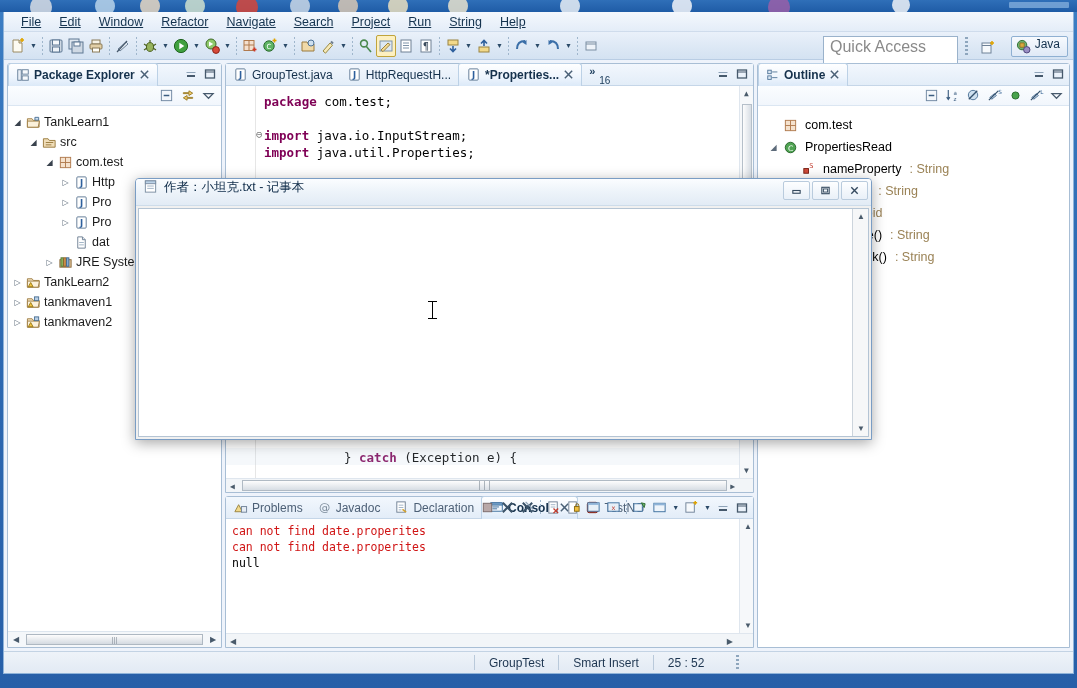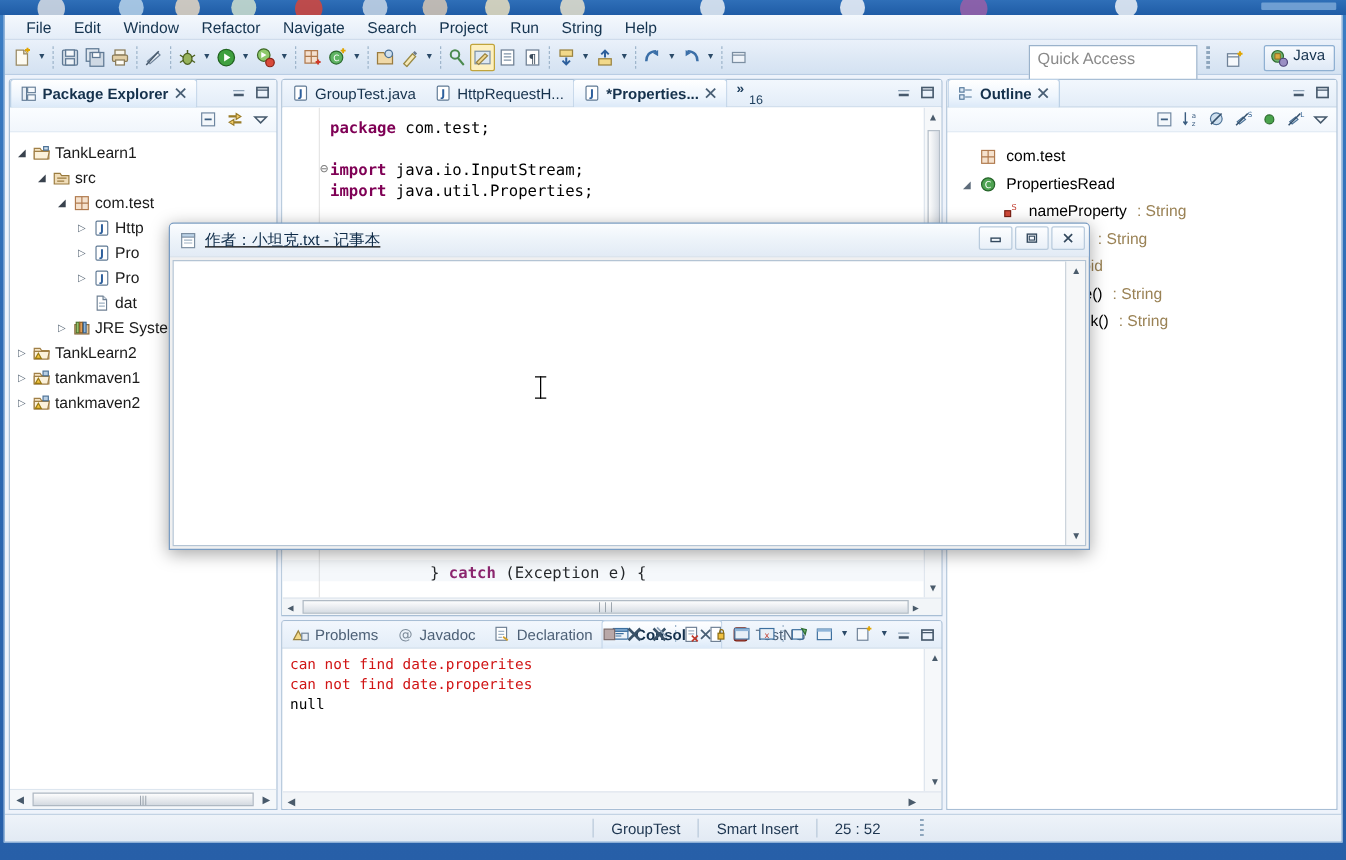--- a/index.html
+++ b/index.html
@@ -27,41 +27,41 @@
     display:flex; flex-direction:column;
   }
 
   
   #menubar {
     height:20px; flex:0 0 20px;
     background:linear-gradient(180deg,#f4f8fd 0%,#e4edf8 100%);
     display:flex; align-items:center; padding-left:8px;
     border-bottom:1px solid #cfdcec;
   }
-  #menubar .mi { padding:1px 9px; font-size:12.5px; color:#14334f; cursor:default; }
+  #menubar .mi { padding:1px 9px; font-size:12.5px; color:#14334f; cursor:default;text-decoration:underline; }
 
   
   #toolbar {
     height:28px; flex:0 0 28px; position:relative;
     background:linear-gradient(180deg,#eaf1fa 0%,#dde8f5 55%,#d4e2f2 100%);
     border-bottom:1px solid #b9cde4;
     display:flex; align-items:center; padding:0 4px;
   }
   .tb { width:20px; height:22px; display:flex; align-items:center; justify-content:center;
         border:1px solid transparent; border-radius:2px; }
   .tb.pressed { background:#fdf0c0; border:1px solid #c0a43c; }
   .tbarrow { width:11px; height:22px; display:flex; align-items:center; justify-content:center;
              font-size:7px; color:#2b4a68; }
   .tsep { width:1px; height:18px; margin:0 3px;
           background:repeating-linear-gradient(180deg,#9fb6cc 0 2px,transparent 2px 4px); }
 
   #quickaccess {
     position:absolute; right:115px; top:4px; width:135px; height:32px;
     background:#fff; border:1px solid #9ab2cb;
-    font-size:13px; color:#8a8a8a; padding:2px 6px; line-height:15px;
+    font-size:16px; color:#8a8a8a; padding:2px 6px; line-height:15px;
   }
   #qadots { position:absolute; right:105px; top:5px; width:3px; height:18px;
             background:repeating-linear-gradient(180deg,#8ea6bd 0 2px,transparent 2px 4px); }
   #newPersp { position:absolute; right:75px; top:5px; }
   #perspBtn {
     position:absolute; right:5px; top:4px; height:21px;
     display:flex; gap:4px; padding:0 7px 0 4px;
     background:linear-gradient(180deg,#f7fafe 0%,#dfe9f6 100%);
     border:1px solid #8fb0d2; border-radius:2px; font-size:12px; color:#13304c;
   }
@@ -171,23 +171,23 @@
   
   #notepad {
     position:absolute; left:135px; top:178px; width:737px; height:262px;
     background:#f0f0f0;
     border:1px solid #7a9dc4;
     border-radius:4px 4px 0 0;
     box-shadow:0 3px 14px rgba(0,0,0,.35);
     display:flex; flex-direction:column; z-index:50;
   }
   #npTitle {
-    height:27px; flex:0 0 27px; display:flex; align-items:center; padding-left:7px;
+    height:27px; flex:0 0 27px; display:flex; align-items:flex-start; padding-left:7px;
     background:linear-gradient(180deg,#fbfdff 0%,#eef4fa 45%,#e2ebf5 100%);
-    border-bottom:1px solid #cddcea; border-radius:3px 3px 0 0; position:relative;text-decoration:underline;
+    border-bottom:1px solid #cddcea; border-radius:3px 3px 0 0; position:relative;
   }
   #npTitle .ttext { font-size:12.5px; color:#0d2a47; margin-left:6px; }
   #npBtns { position:absolute; right:3px; top:2px; display:flex; gap:2px; }
   .npbtn { width:27px; height:19px; display:flex; align-items:center; justify-content:center;
     background:linear-gradient(180deg,#fdfeff,#e9f0f8); border:1px solid #b9cbdd; border-radius:2px; }
   #npMenu {
     height:21px; flex:0 0 21px; display:flex; align-items:center; padding-left:8px;
     background:linear-gradient(180deg,#f7f9fb 0%,#eef1f5 100%);
     border-bottom:1px solid #d5dde6;
   }

